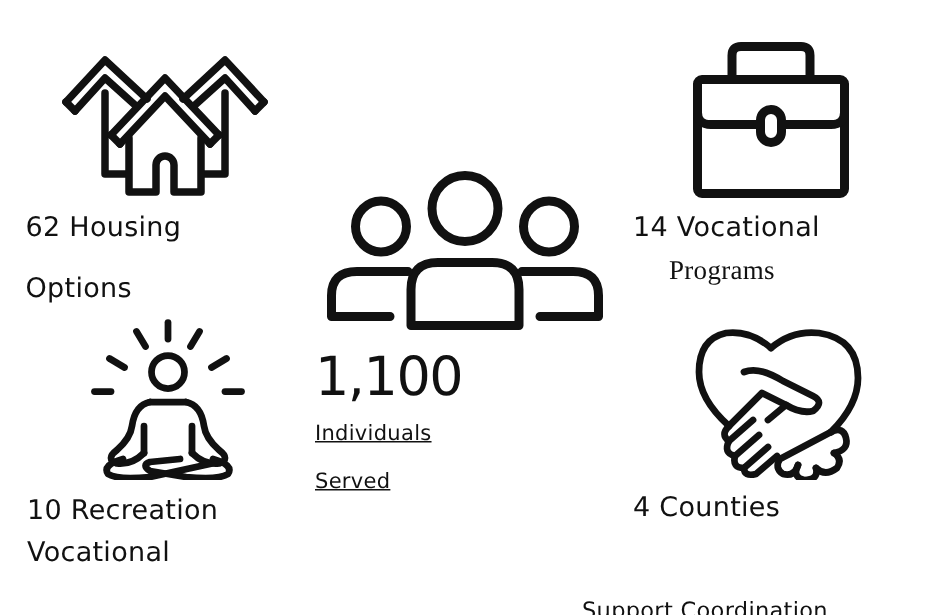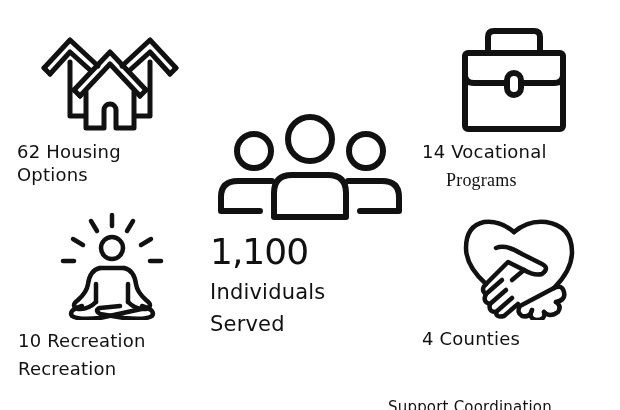--- a/index.html
+++ b/index.html
@@ -40,21 +40,22 @@
     }
     .l-sm {
       font-size: 15px;
     }
     .l-big {
       font-size: 36px;
       font-weight: normal;
       letter-spacing: -1px;
     }
     .l-mid {
-      font-size: 21px;
+      font-size: 14px;
+      text-decoration: underline;
     }
   </style>
 </head>
 <body>
 
 <div class="stat">
   <span class="icon" style="left:40px;top:28px;width:140px;height:104px;">
     <svg viewBox="0 0 140 104" fill="none" stroke="#111" stroke-width="5" stroke-linejoin="round" stroke-linecap="round">
 
       <path d="M30 34 L30 88 L44 88"></path>
@@ -68,21 +69,21 @@
       <path d="M136 40 L130 46"></path>
 
       <path d="M34 62 L70 24 L106 62"></path>
       <path d="M40 68 L70 36 L100 68"></path>
       <path d="M34 62 L40 68"></path>
       <path d="M106 62 L100 68"></path>
       <path d="M46 64 L46 100 L64 100 L64 82 A6 6 0 0 1 76 82 L76 100 L94 100 L94 64"></path>
     </svg>
   </span>
   <div class="label l-md" style="left:17px;top:143px;width:180px;">62 Housing</div>
-  <div class="label l-md" style="left:17px;top:166px;width:180px;">Options</div>
+  <div class="label l-md" style="left:17px;top:184px;width:180px;">Options</div>
 </div>
 
 <div class="stat">
   <span class="icon" style="left:460px;top:27px;width:108px;height:106px;">
     <svg viewBox="0 0 108 106" fill="none" stroke="#111" stroke-width="6" stroke-linejoin="round" stroke-linecap="round">
       <path d="M28 26 L28 10 Q28 4 34 4 L74 4 Q80 4 80 10 L80 26"></path>
       <rect x="5" y="26" width="98" height="76" rx="3"></rect>
       <path d="M5 30 L5 48 Q5 56 14 56 L94 56 Q103 56 103 48 L103 30"></path>
       <rect x="47" y="46" width="14" height="22" rx="7" fill="#fff"></rect>
     </svg>
@@ -128,21 +129,21 @@
       <path d="M64 56 Q74 58 76 72 Q77 80 86 88 Q94 94 86 97 Q76 98 68 90"></path>
       <path d="M40 56 L64 56"></path>
       <path d="M36 72 L36 90"></path>
       <path d="M68 72 L68 90"></path>
 
       <path d="M22 94 Q8 98 12 104 Q18 108 40 106 L86 96"></path>
       <path d="M82 94 Q96 98 92 104 Q86 108 64 106 L40 102 Q34 98 40 96 L60 94"></path>
     </svg>
   </span>
   <div class="label l-md" style="left:18px;top:332px;width:180px;">10 Recreation</div>
-  <div class="label l-md" style="left:18px;top:360px;width:180px;">Recreation</div>
+  <div class="label l-md" style="left:18px;top:360px;width:180px;">Vocational</div>
 </div>
 
 <div class="stat">
   <span class="icon" style="left:462px;top:218px;width:114px;height:102px;">
     <svg viewBox="0 0 114 102" fill="none" stroke="#111" stroke-width="4.5" stroke-linejoin="round" stroke-linecap="round">
 
       <path d="M52 14 Q38 2 22 4 Q4 8 4 30 Q4 48 24 66"></path>
       <path d="M52 14 Q66 2 84 4 Q110 8 110 34 Q110 52 92 70"></path>
 
       <path d="M34 30 Q44 26 60 36 Q72 42 80 46 Q88 50 80 56 Q72 58 62 52 L46 44 L24 66"></path>

